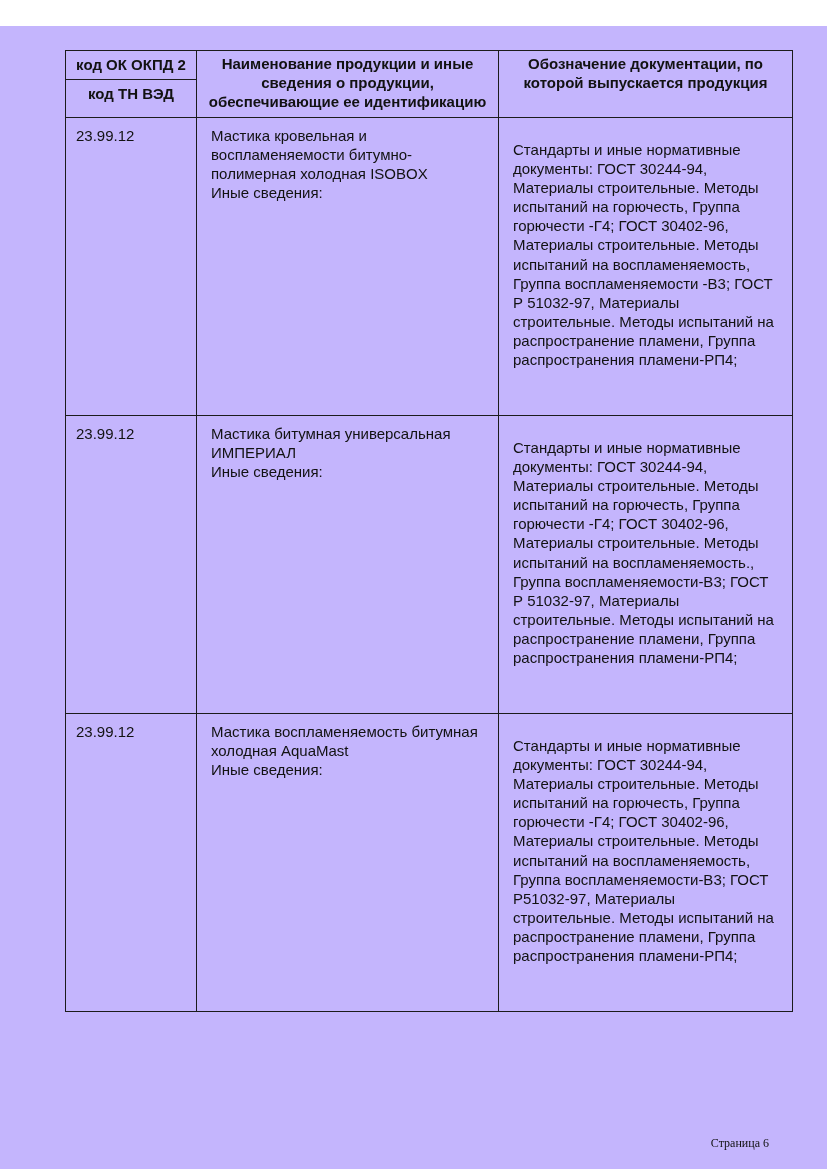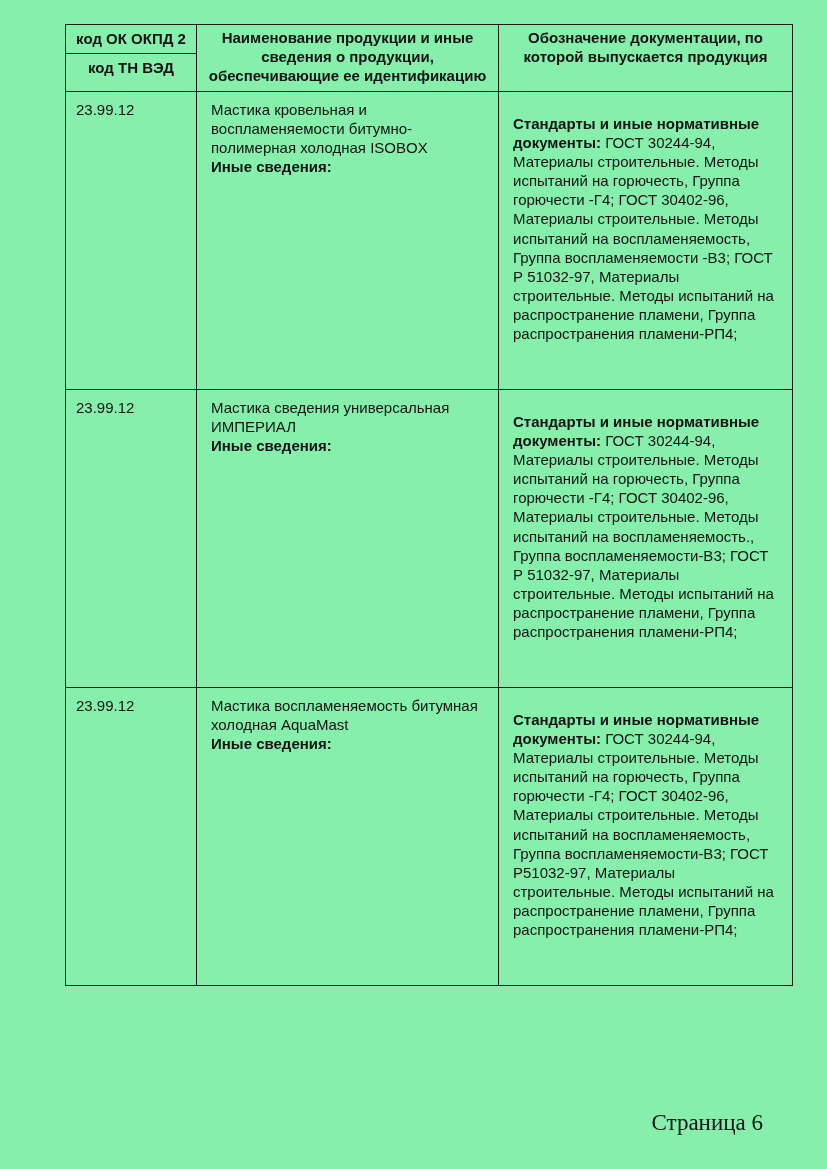--- a/index.html
+++ b/index.html
@@ -10,21 +10,22 @@
   body {
     width: 827px;
     height: 1169px;
     position: relative;
     font-family: "Liberation Sans", sans-serif;
     color: #121212;
   }
   .page {
     position: absolute;
     inset: 0;
-    background: #86efac;
+    background: #c4b5fd;
+    margin-top: 26px;
   }
   table.doc-table {
     position: absolute;
     left: 65px;
     top: 24px;
     border-collapse: collapse;
     table-layout: fixed;
     width: 727px;
   }
   table.doc-table th,
@@ -65,39 +66,39 @@
 
   
   td.code-cell {
     padding: 9px 4px 0 10px;
   }
   td.name-cell {
     padding: 9px 14px 0 14px;
     line-height: 1.25;
   }
   td.name-cell .other-info {
-    font-weight: bold;
+    font-weight: normal;
   }
   td.docs-cell {
     padding: 22px 14px 0 14px;
     line-height: 1.27;
   }
   td.docs-cell .docs-heading {
-    font-weight: bold;
+    font-weight: normal;
   }
   tr.body-row td {
     height: 275px;
   }
 
   .page-number {
     position: absolute;
-    right: 64px;
+    right: 58px;
     top: 1110px;
     font-family: "Liberation Serif", serif;
-    font-size: 23px;
+    font-size: 12px;
     color: #111;
   }
 </style>
 </head>
 <body>
 
 <div class="page">
 
   <table class="doc-table">
     <colgroup>
@@ -126,21 +127,21 @@
         </td>
         <td class="docs-cell">
           <span class="docs-heading">Стандарты и иные нормативные документы:</span>
           <span>ГОСТ 30244-94, Материалы строительные. Методы испытаний на горючесть, Группа горючести -Г4; ГОСТ 30402-96, Материалы строительные. Методы испытаний на воспламеняемость, Группа воспламеняемости -В3; ГОСТ Р 51032-97, Материалы строительные. Методы испытаний на распространение пламени, Группа распространения пламени-РП4;</span>
         </td>
       </tr>
 
       <tr class="body-row">
         <td class="code-cell">23.99.12</td>
         <td class="name-cell">
-          <div>Мастика сведения универсальная ИМПЕРИАЛ</div>
+          <div>Мастика битумная универсальная ИМПЕРИАЛ</div>
           <div class="other-info">Иные сведения:</div>
         </td>
         <td class="docs-cell">
           <span class="docs-heading">Стандарты и иные нормативные документы:</span>
           <span>ГОСТ 30244-94, Материалы строительные. Методы испытаний на горючесть, Группа горючести -Г4; ГОСТ 30402-96, Материалы строительные. Методы испытаний на воспламеняемость., Группа воспламеняемости-В3; ГОСТ Р 51032-97, Материалы строительные. Методы испытаний на распространение пламени, Группа распространения пламени-РП4;</span>
         </td>
       </tr>
 
       <tr class="body-row">
         <td class="code-cell">23.99.12</td>

